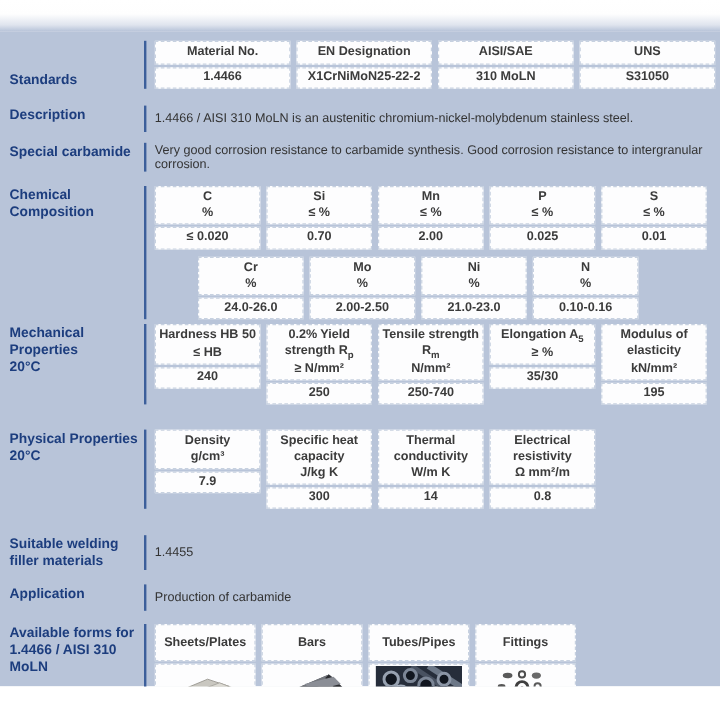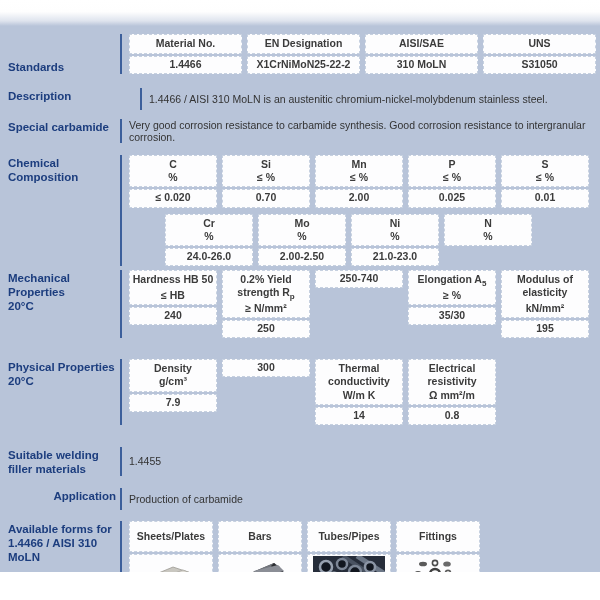--- a/index.html
+++ b/index.html
@@ -21,27 +21,27 @@
 
   .cell { background:#fdfdfe; border:1px dashed #c7d1e0; text-align:center; font-size:10.5px; color:#3b3b3b; line-height:1.25; }
   .head { display:flex; flex-direction:column; justify-content:center; min-height:20px; padding:2px 1px; }
   .head.h2 { min-height:31px; }
   .val { display:flex; align-items:center; justify-content:center; min-height:17px; padding:1px 0 2px; }
   .imgcell { display:flex; align-items:center; justify-content:center; height:42px; padding:2px; }
   sub { font-size:8px; }
 
   .freetext { font-size:10.5px; color:#333333; display:flex; align-items:center; min-height:22px; }
   .sec-standards    { margin-top:8px;align-items:flex-end; }
-  .sec-description  { margin-top:14px;gap:20px; }
+  .sec-description  { margin-top:14px; }
   .sec-special      { margin-top:9px; }
   .sec-chemical     { margin-top:12px; }
   .sec-mechanical   { margin-top:4px; }
   .sec-physical     { margin-top:21px; }
   .sec-welding      { margin-top:22px; }
-  .sec-application  { margin-top:12px;text-align:right; }
+  .sec-application  { margin-top:12px; }
   .sec-forms        { margin-top:11px; }
   .grp2 { margin-top:6px;padding-left:36px; }
 </style>
 </head>
 <body>
 
 <div class="page">
   <div class="band-top"></div>
 
   <div class="content">
@@ -140,20 +140,21 @@
               <div>Ni</div>
               <div>%</div>
             </div>
             <div class="cell val">21.0-23.0</div>
           </div>
           <div class="stack fx">
             <div class="cell head h2">
               <div>N</div>
               <div>%</div>
             </div>
+            <div class="cell val">0.10-0.16</div>
           </div>
         </div>
       </div>
     </section>
 
     <section class="row sec-mechanical">
       <div class="label">
         <span>Mechanical Properties</span><br>
         <span>20°C</span>
       </div>
@@ -167,20 +168,24 @@
             <div class="cell val">240</div>
           </div>
           <div class="stack fx">
             <div class="cell head h2">
               <div><span>0.2% Yield strength R</span><sub>p</sub></div>
               <div>≥ N/mm²</div>
             </div>
             <div class="cell val">250</div>
           </div>
           <div class="stack fx">
+            <div class="cell head h2">
+              <div><span>Tensile strength R</span><sub>m</sub></div>
+              <div>N/mm²</div>
+            </div>
             <div class="cell val">250-740</div>
           </div>
           <div class="stack fx">
             <div class="cell head h2">
               <div><span>Elongation A</span><sub>5</sub></div>
               <div>≥ %</div>
             </div>
             <div class="cell val">35/30</div>
           </div>
           <div class="stack fx">
@@ -202,20 +207,24 @@
       <div class="body">
         <div class="cols">
           <div class="stack fx">
             <div class="cell head h2">
               <div>Density</div>
               <div>g/cm³</div>
             </div>
             <div class="cell val">7.9</div>
           </div>
           <div class="stack fx">
+            <div class="cell head h2">
+              <div>Specific heat capacity</div>
+              <div>J/kg K</div>
+            </div>
             <div class="cell val">300</div>
           </div>
           <div class="stack fx">
             <div class="cell head h2">
               <div>Thermal conductivity</div>
               <div>W/m K</div>
             </div>
             <div class="cell val">14</div>
           </div>
           <div class="stack fx">

